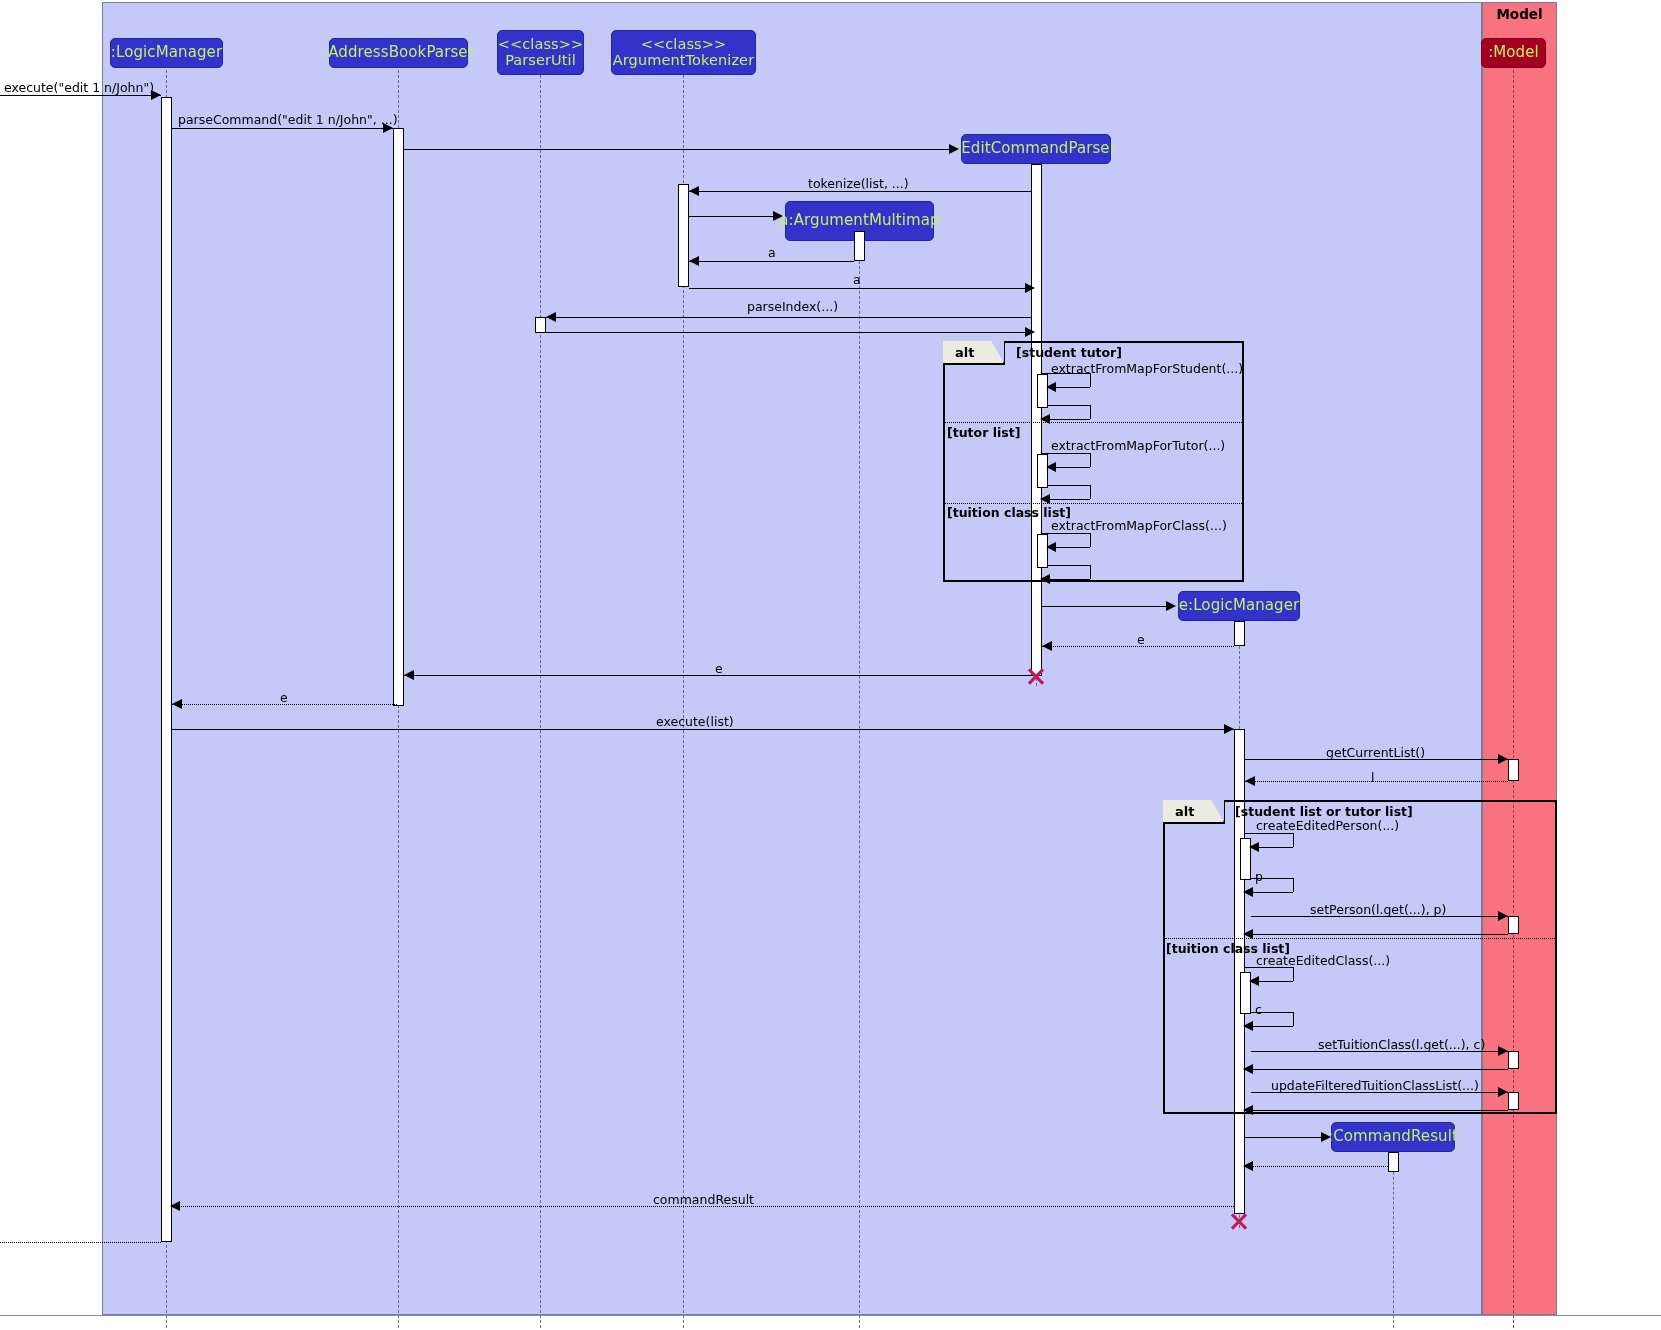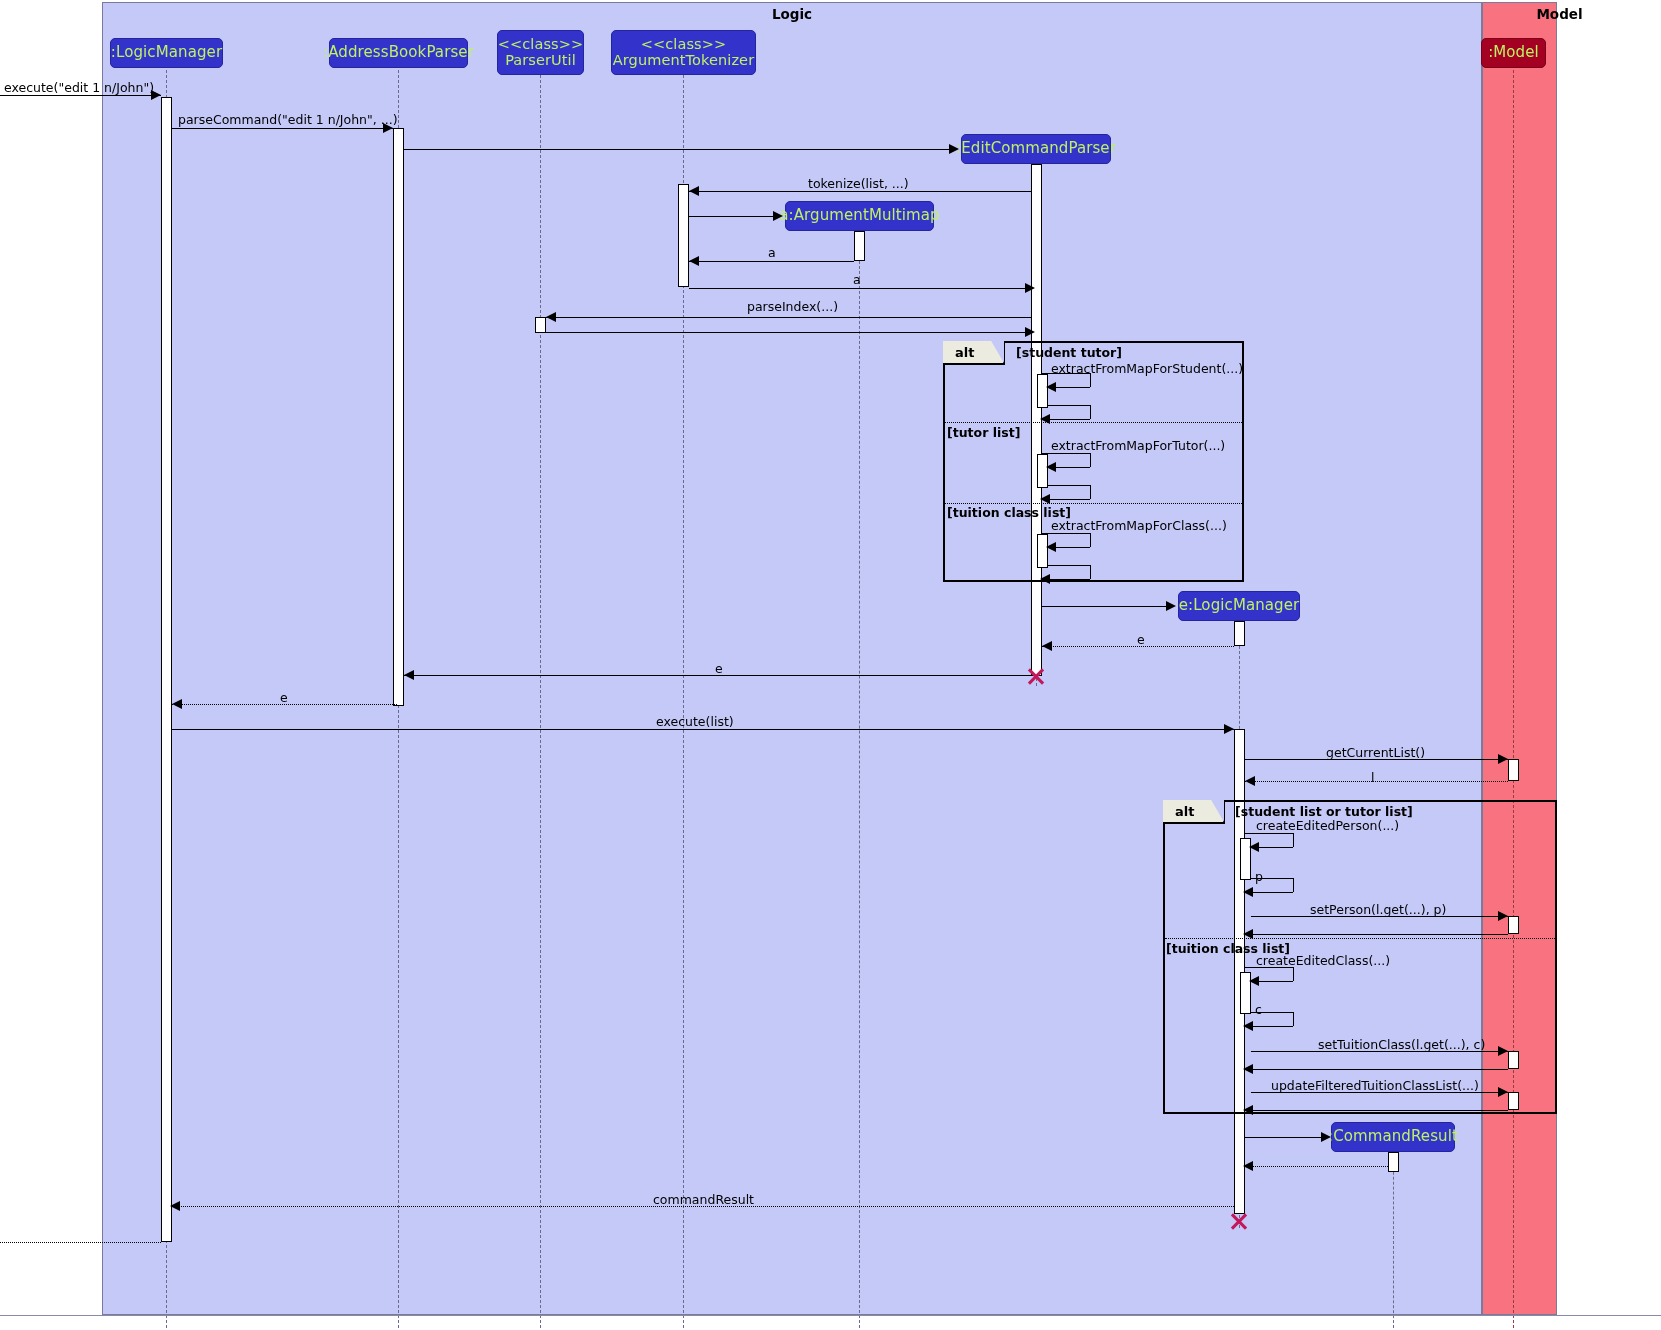--- a/index.html
+++ b/index.html
@@ -55,24 +55,23 @@
 
   
   .outline-box{position:absolute;box-sizing:border-box;border:1px solid #6a6a8c;background:#ffffff;}
 </style>
 </head>
 <body>
 
 <div id="stage">
 
   <div class="group group-logic" style="left:102px;top:2px;width:1380px;height:1313px;"></div>
-  <div class="group-title" style="left:102px;top:6px;width:1380px;">Logic</div>
 
   <div class="group group-model" style="left:1482px;top:2px;width:75px;height:1313px;"></div>
-  <div class="group-title" style="left:1482px;top:6px;width:75px;padding-left:40px;">Model</div>
+  <div class="group-title" style="left:1482px;top:6px;width:75px;">Model</div>
 
   <div class="lifeline" style="left:166px;top:70px;height:1258px;"></div>
   <div class="lifeline" style="left:398px;top:70px;height:1258px;"></div>
   <div class="lifeline" style="left:540px;top:70px;height:1258px;"></div>
   <div class="lifeline" style="left:683px;top:70px;height:1258px;"></div>
   <div class="lifeline" style="left:859px;top:231px;height:1097px;"></div>
   <div class="lifeline" style="left:1036px;top:164px;height:522px;"></div>
   <div class="lifeline" style="left:1239px;top:621px;height:607px;"></div>
   <div class="lifeline" style="left:1393px;top:1152px;height:176px;"></div>
   <div class="lifeline red" style="left:1513px;top:70px;height:1258px;"></div>
@@ -88,21 +87,21 @@
   <div class="part blue two-line" style="left:497px;top:30px;width:87px;height:45px;flex-direction:column;">
     <span>&lt;&lt;class&gt;&gt;</span>
     <span>ParserUtil</span>
   </div>
 
   <div class="part blue two-line" style="left:611px;top:30px;width:145px;height:45px;flex-direction:column;">
     <span>&lt;&lt;class&gt;&gt;</span>
     <span>ArgumentTokenizer</span>
   </div>
 
-  <div class="part blue" style="left:785px;top:201px;width:149px;height:30px;">
+  <div class="part blue" style="left:785px;top:201px;width:149px;height:40px;">
     <span>a:ArgumentMultimap</span>
   </div>
 
   <div class="part blue" style="left:961px;top:134px;width:150px;height:30px;">
     <span>:EditCommandParser</span>
   </div>
 
   <div class="part blue" style="left:1178px;top:591px;width:122px;height:30px;">
     <span>e:LogicManager</span>
   </div>

